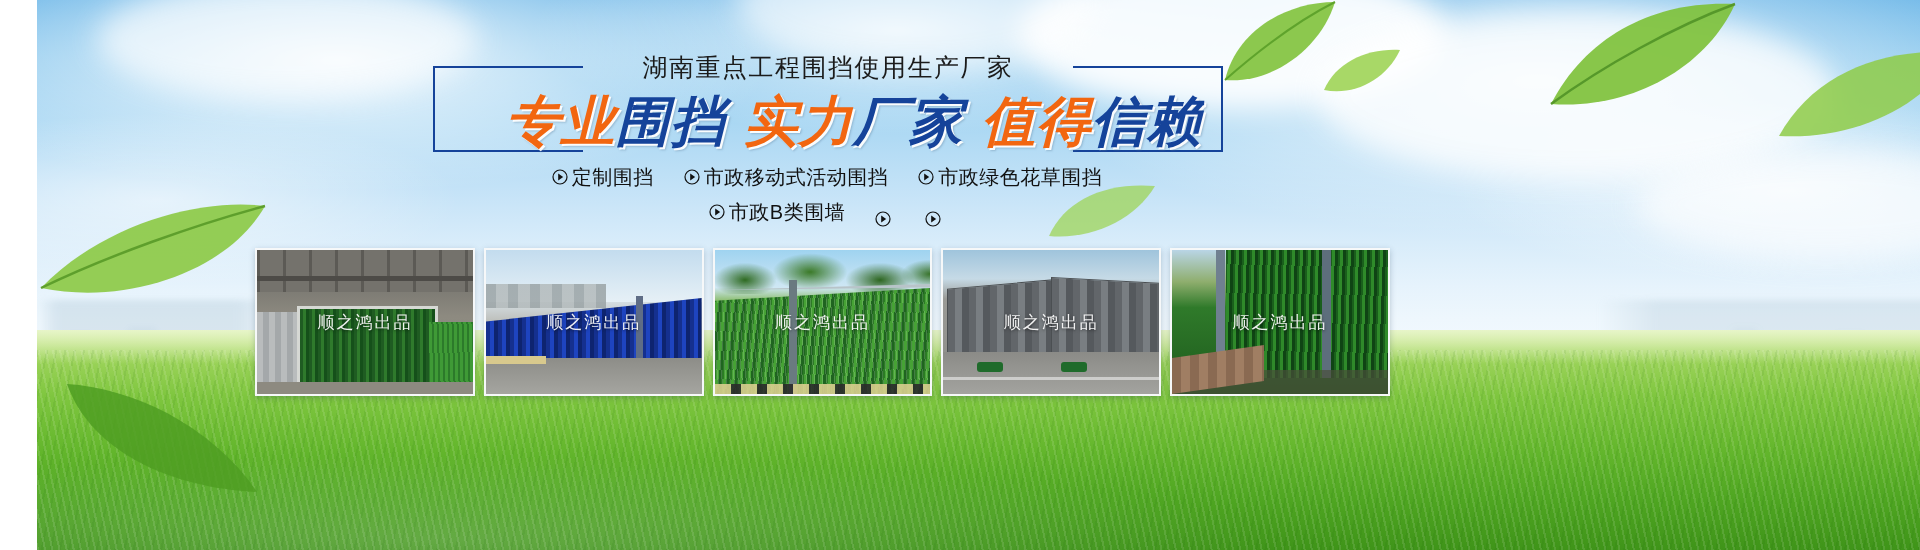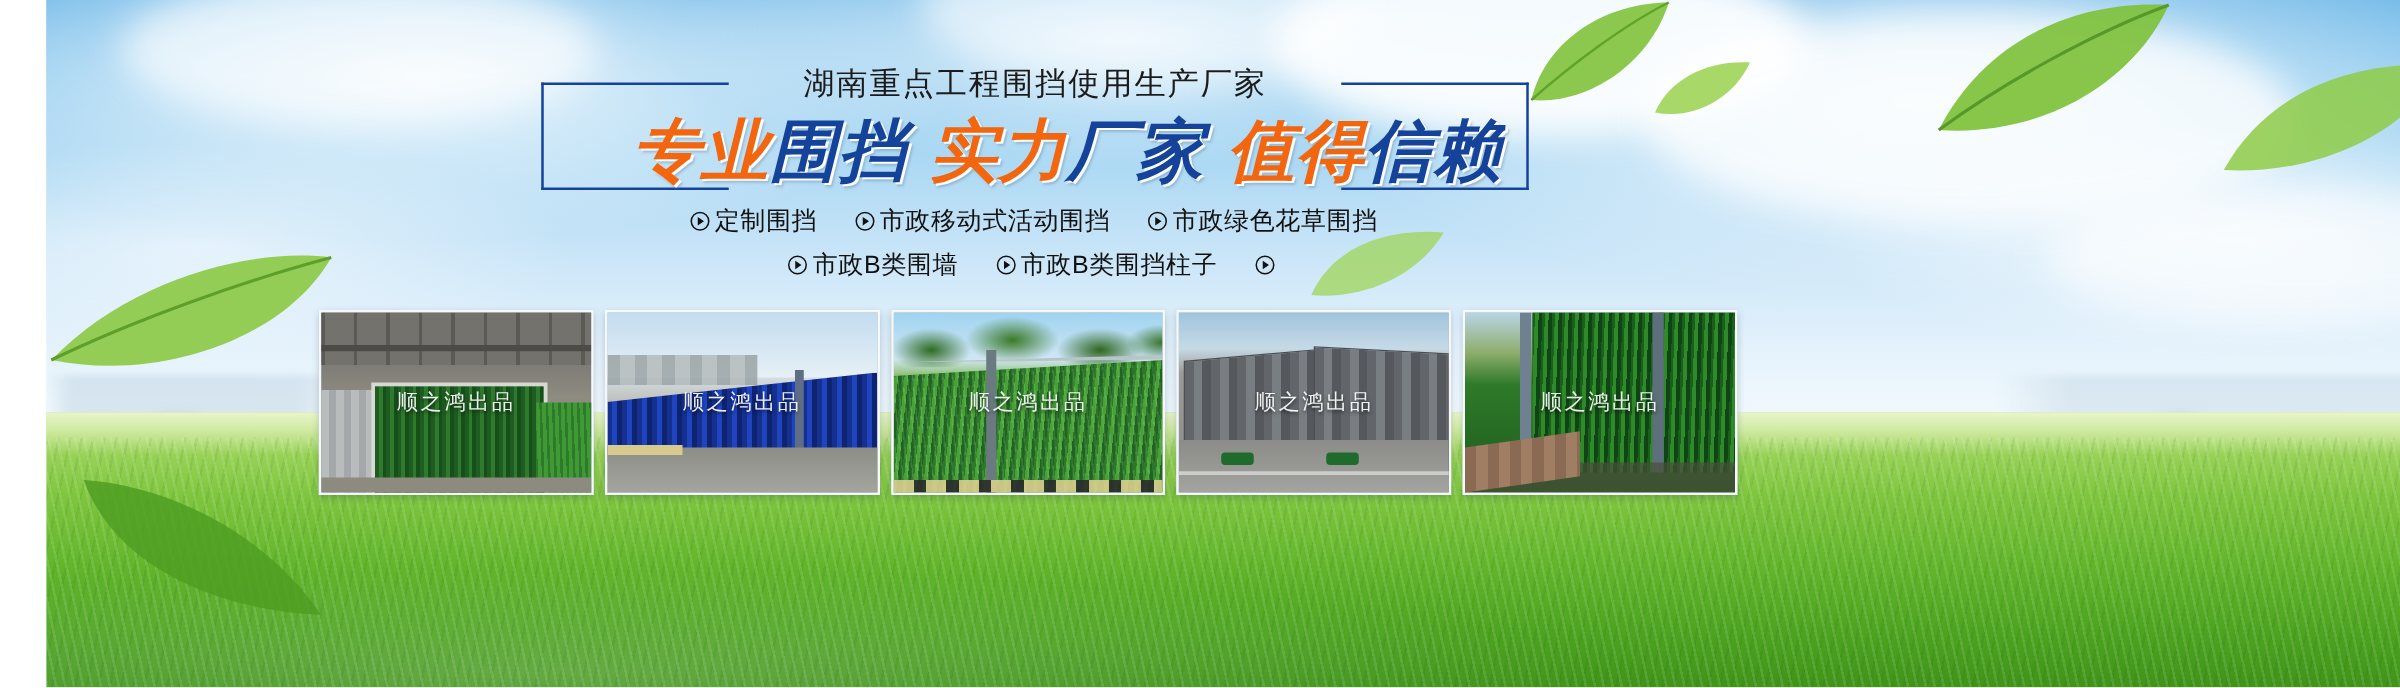--- a/index.html
+++ b/index.html
@@ -110,21 +110,21 @@
   }
   .main-title .gap{display:inline-block;width:18px;}
 
   
   .bullets{
     position:absolute;left:360px;top:162px;width:860px;
     text-align:center;
   }
   .bullet-row{
     white-space:nowrap;line-height:30px;
-    display:flex;justify-content:center;align-items:center;
+    display:flex;justify-content:center;align-items:flex-end;
   }
   .bullet-row.r1{gap:30px;}
   .bullet-row.r2{gap:30px;margin-top:5px;}
   .bullet{
     display:inline-flex;align-items:center;
     font-size:20px;color:#111;letter-spacing:.5px;white-space:nowrap;
   }
   .bullet .play{
     display:inline-block;width:16px;height:16px;margin-right:4px;
     flex:0 0 auto;
@@ -350,21 +350,20 @@
         </span>
         <span class="btext">市政B类围墙</span>
       </span>
       <span class="bullet">
         <span class="play">
           <svg width="16" height="16" viewBox="0 0 16 16">
               <circle cx="8" cy="8" r="7" fill="none" stroke="#111" stroke-width="1.2"></circle>
               <path d="M6.2 4.6 L11.2 8 L6.2 11.4 Z" fill="#111"></path>
             </svg>
         </span>
-        <span class="btext">市政B类围挡柱子</span>
       </span>
       <span class="bullet">
         <span class="play">
           <svg width="16" height="16" viewBox="0 0 16 16">
               <circle cx="8" cy="8" r="7" fill="none" stroke="#111" stroke-width="1.2"></circle>
               <path d="M6.2 4.6 L11.2 8 L6.2 11.4 Z" fill="#111"></path>
             </svg>
         </span>
       </span>
     </div>

